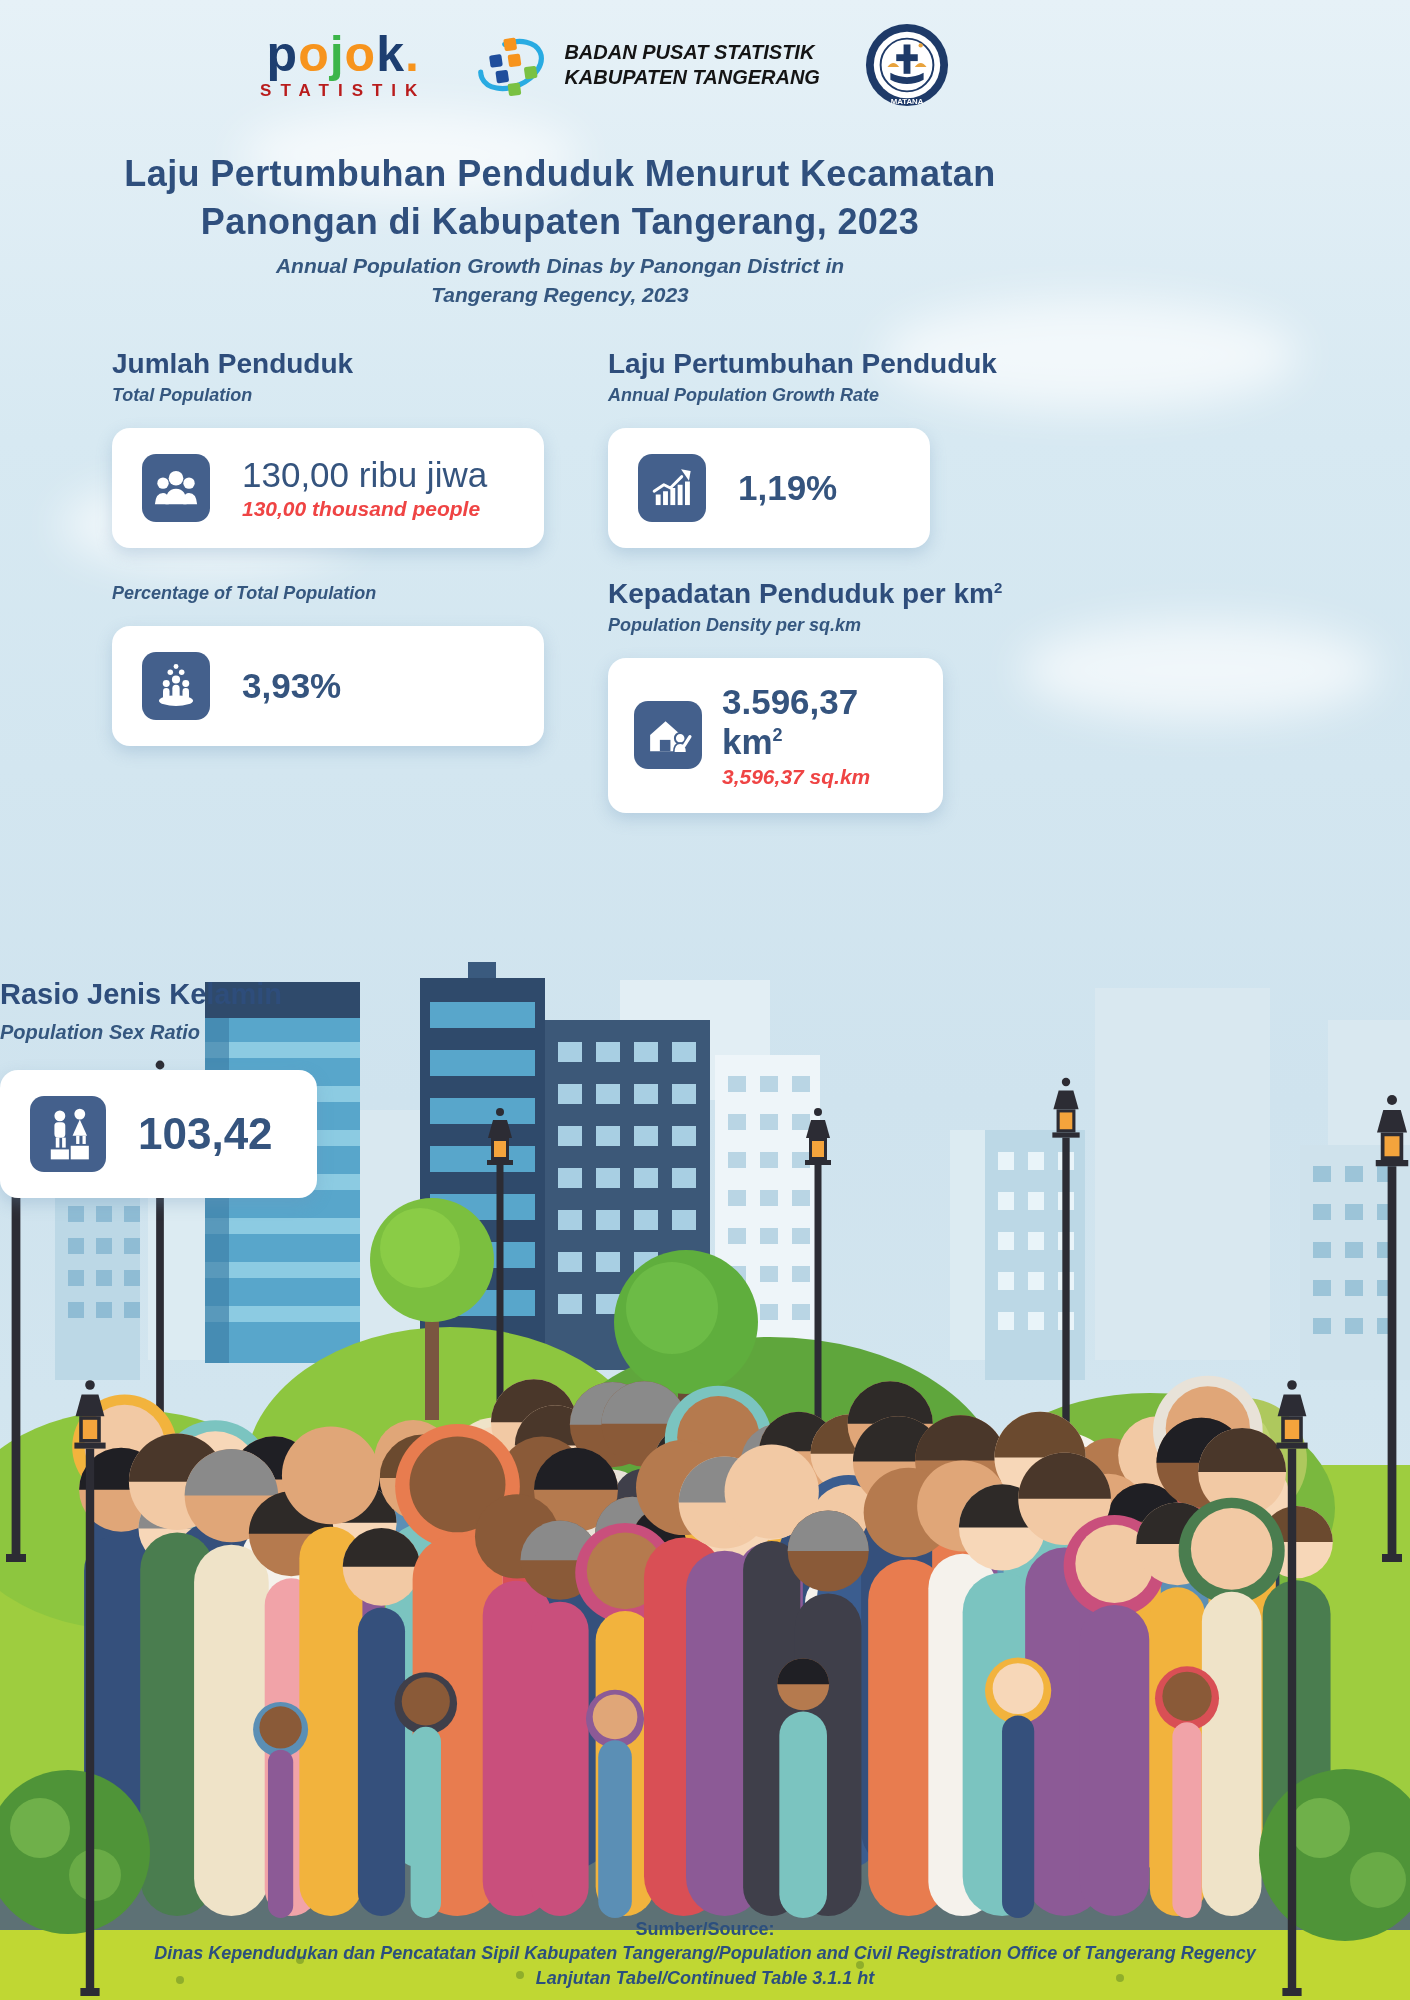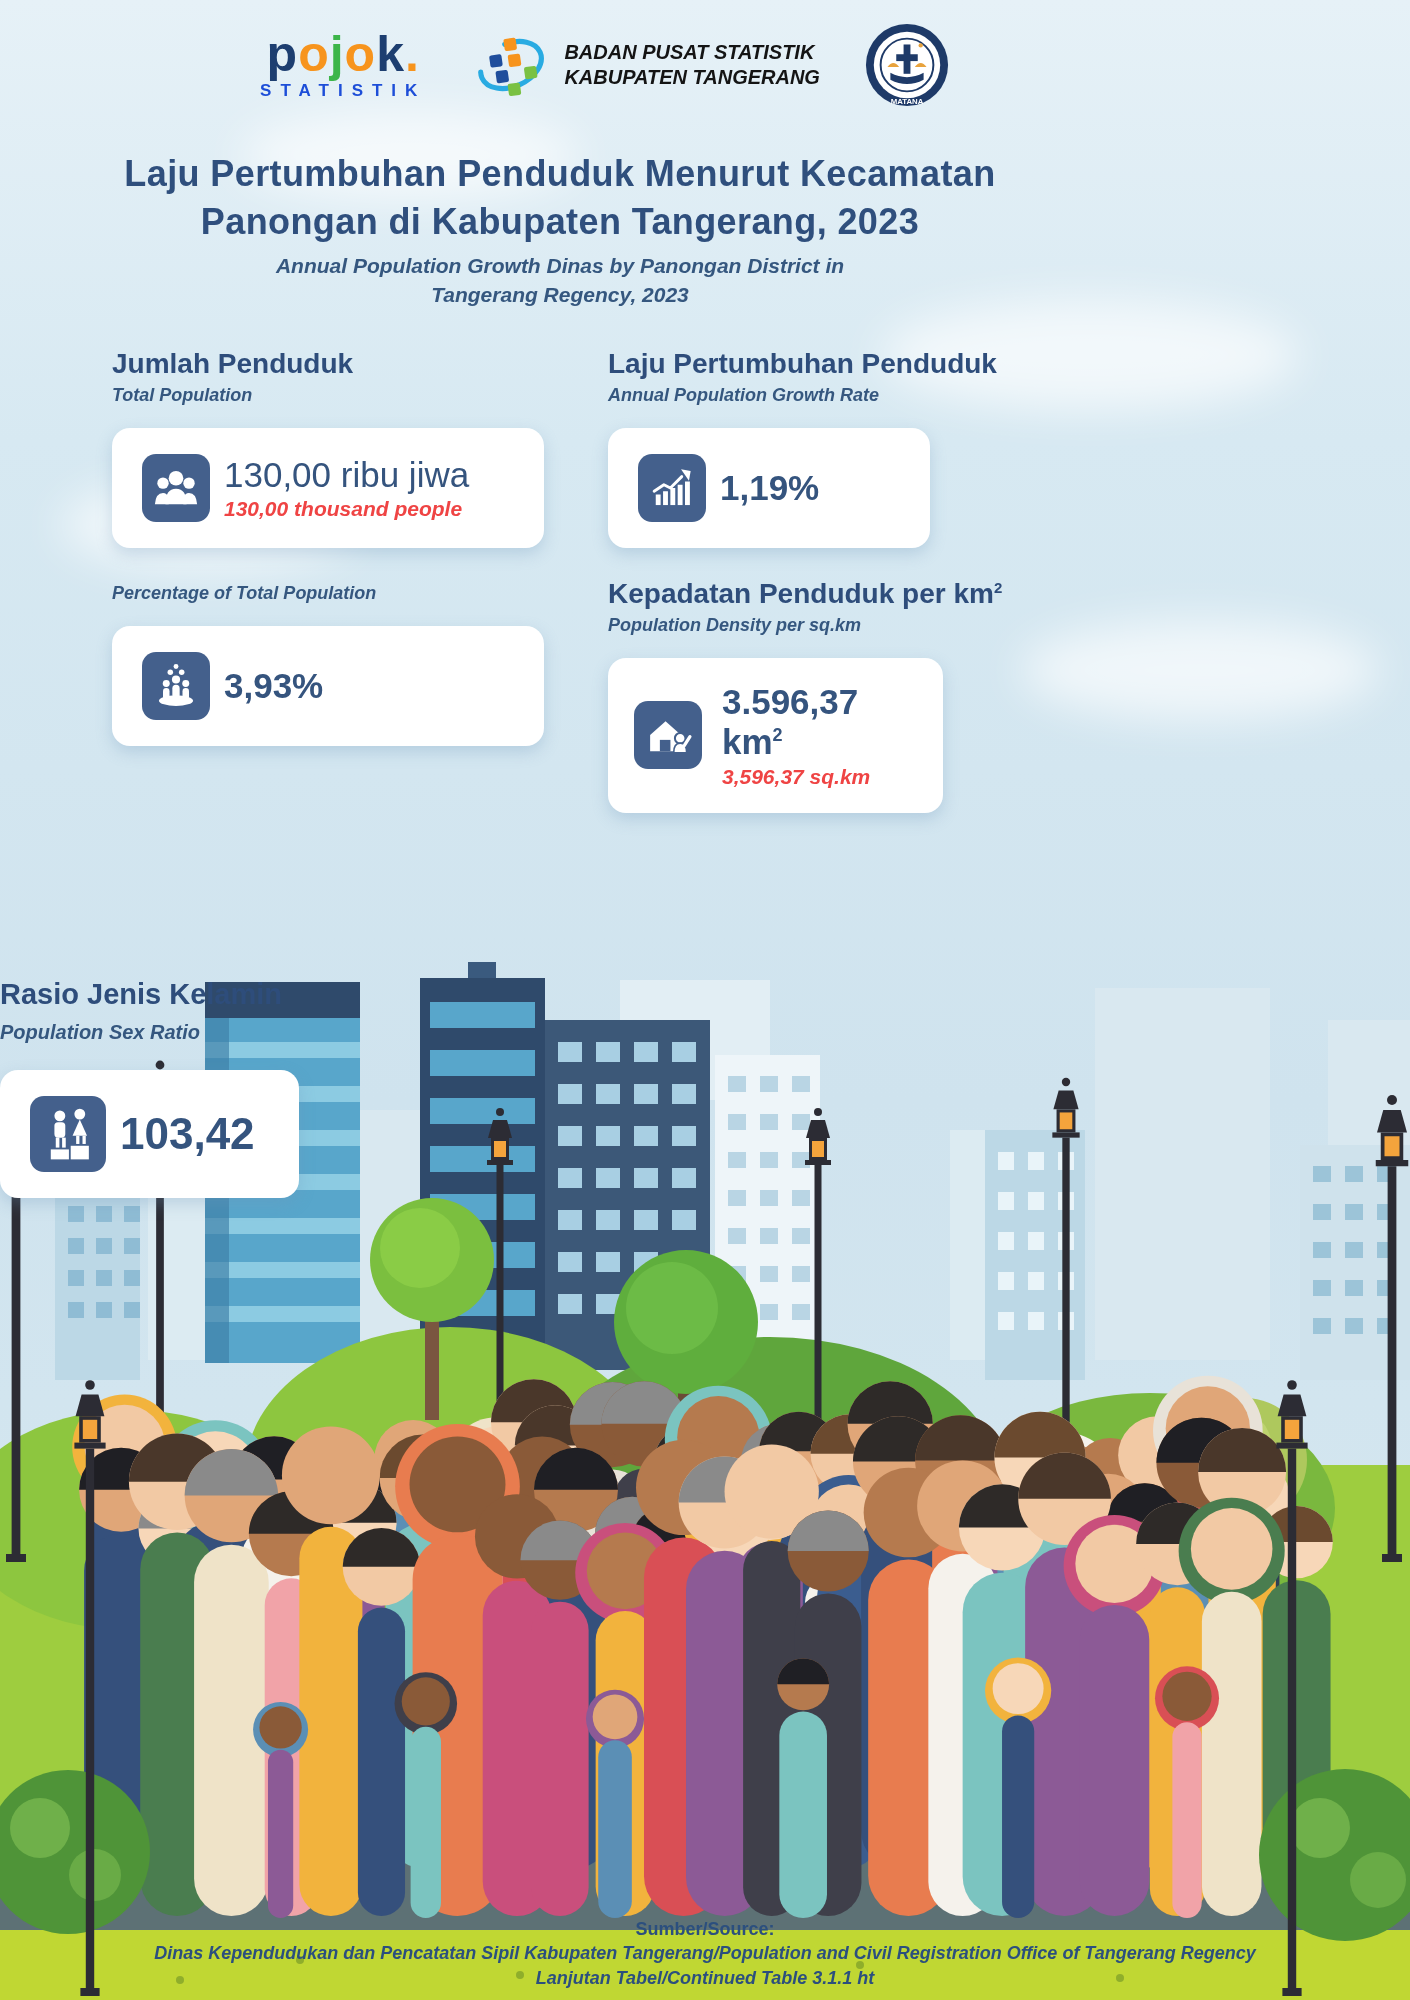--- a/index.html
+++ b/index.html
@@ -7,35 +7,35 @@
     width:1410px;height:2000px;position:relative;overflow:hidden;
     font-family:"Liberation Sans",sans-serif;
     background:linear-gradient(180deg,#e6f1f7 0%,#d7e9f2 22%,#cfe3ee 55%,#d8e9f1 100%);
   }
   .cloud{position:absolute;background:rgba(255,255,255,.65);border-radius:50%;filter:blur(22px);}
   
   .logos{position:absolute;top:22px;left:0;width:1210px;display:flex;justify-content:center;align-items:center;gap:44px;z-index:5;}
   .pojok{display:flex;flex-direction:column;align-items:center;}
   .pojok-word{font-size:50px;font-weight:800;letter-spacing:1px;line-height:1;}
   .c-navy{color:#1d3e70}.c-orange{color:#f7941d}.c-green{color:#3cb54a}
-  .pojok-sub{font-size:17px;font-weight:700;letter-spacing:9px;color:#1d4ed8;margin-top:2px;}
+  .pojok-sub{font-size:17px;font-weight:700;letter-spacing:9px;color:#b91c1c;margin-top:2px;}
   .bps{display:flex;align-items:center;gap:12px;}
   .bps-text{font-size:20px;font-weight:800;font-style:italic;color:#141414;line-height:1.25;}
   
   .title{position:absolute;top:150px;left:0;width:1120px;text-align:center;color:#2f4f7d;
          font-size:36px;font-weight:800;line-height:1.32;letter-spacing:.4px;z-index:5;}
   .subtitle{position:absolute;top:251px;left:0;width:1120px;text-align:center;color:#35577f;
          font-size:21px;font-weight:700;font-style:italic;line-height:1.4;z-index:5;}
   
   .stat{position:absolute;z-index:5;}
   .stat-heading{font-size:28px;font-weight:800;color:#2e4d7b;}
   .stat-heading sup{font-size:15px;}
   .stat-sub{font-size:18px;font-weight:700;font-style:italic;color:#35577f;margin-top:5px;}
   .card{margin-top:22px;background:#fff;border-radius:18px;box-shadow:0 6px 16px rgba(110,150,185,.3);
-        padding:26px 30px;display:flex;align-items:center;gap:14px;box-sizing:border-box;}
+        padding:26px 30px;display:flex;align-items:center;gap:32px;box-sizing:border-box;}
   .icon-tile{width:68px;height:68px;background:#44608c;border-radius:14px;flex:0 0 auto;
              display:flex;align-items:center;justify-content:center;}
   .value{font-size:35px;font-weight:500;color:#35547e;line-height:1.15;}
   .value.bold{font-weight:700;}
   .value sup{font-size:18px;}
   .subvalue{font-size:21px;font-weight:700;font-style:italic;color:#ef4444;margin-top:2px;}
   #stat-total{left:112px;top:348px;width:440px;}
   #stat-growth{left:608px;top:348px;width:440px;}
   #stat-pct{left:112px;top:578px;width:440px;}
   #stat-density{left:608px;top:578px;width:460px;}

